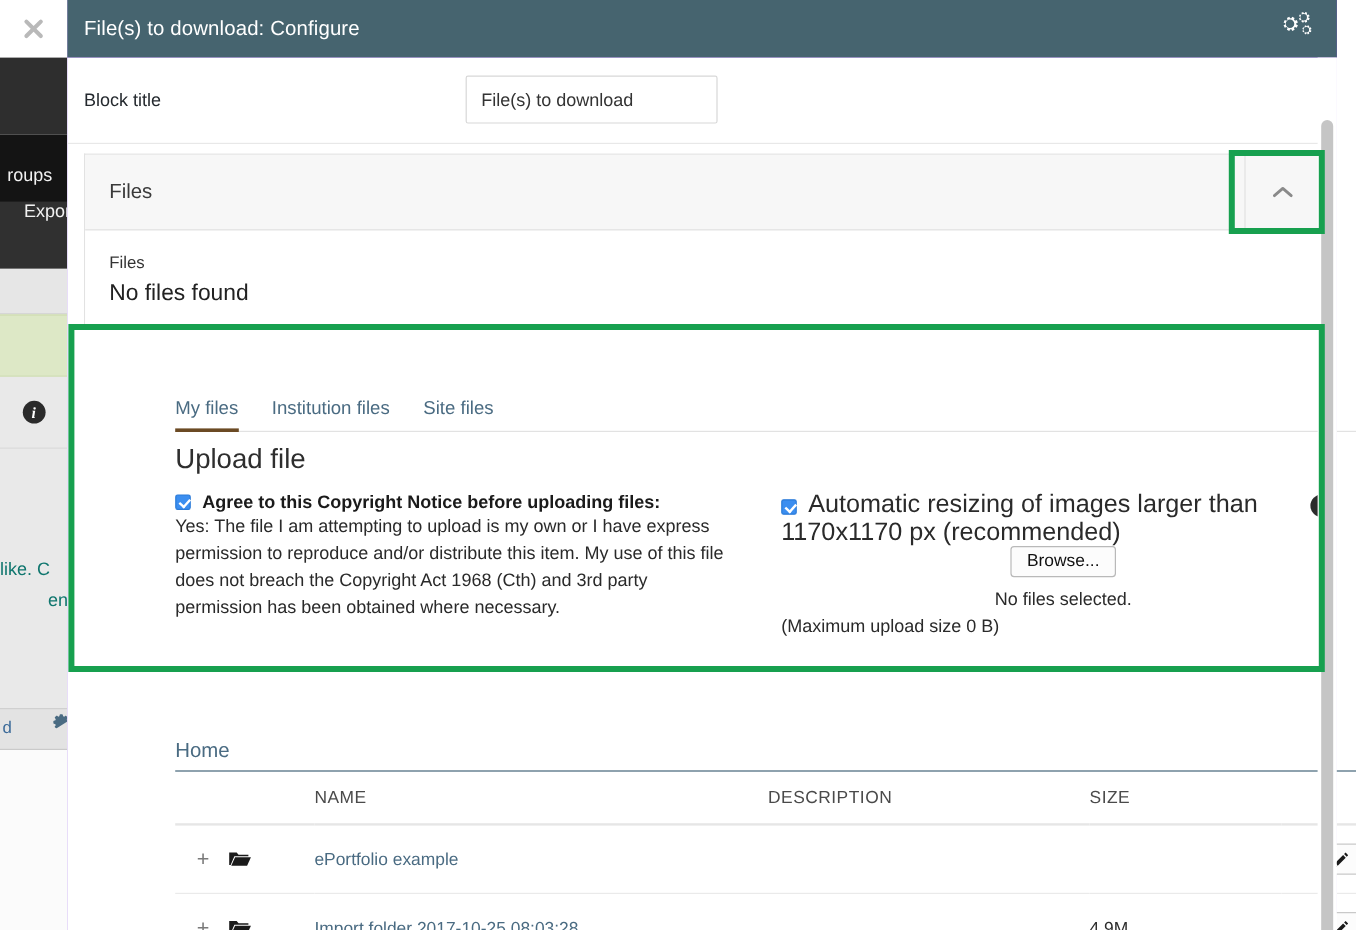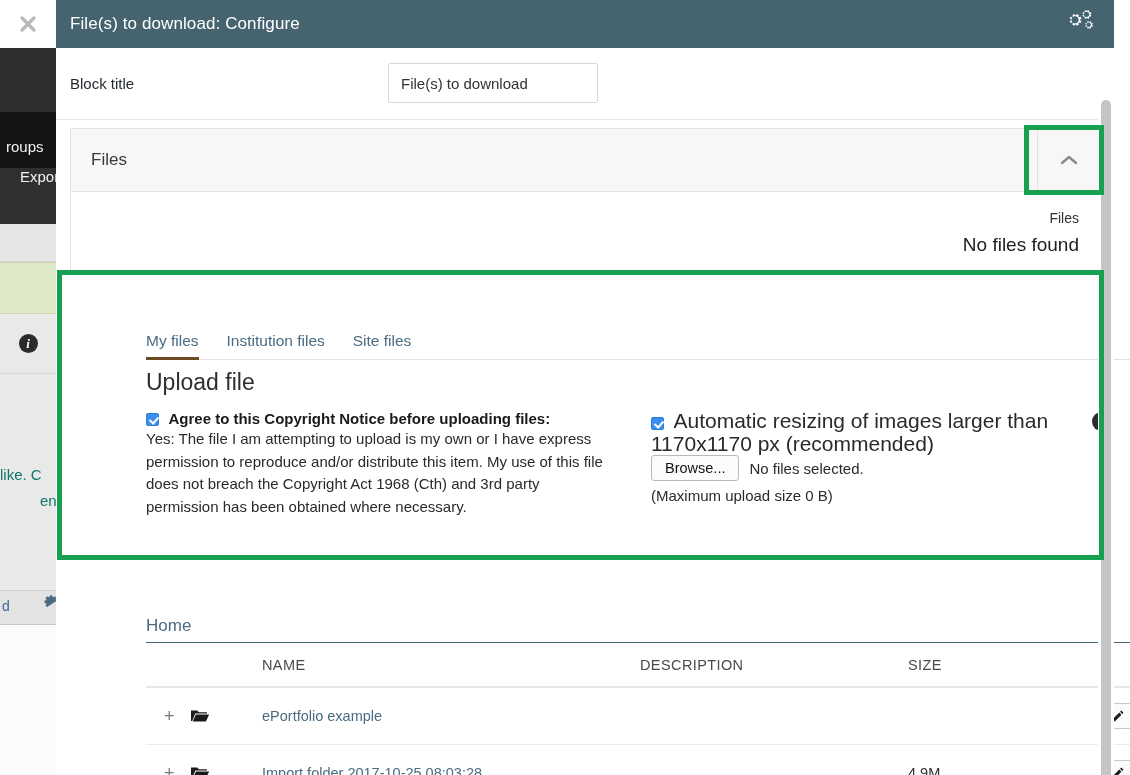--- a/index.html
+++ b/index.html
@@ -113,21 +113,21 @@
   #block-title-input {
     position: absolute; left: 332px; top: 15px; width: 210px; height: 40px;
     border: 1px solid #d8d8d8; background: #fff; font-size: 15px;
     color: #333; padding: 15px 12px; font-family: "Liberation Sans", sans-serif;
     border-radius: 2px;
   }
 
   
   .panel {
     position: absolute; left: 14px; top: 80px; width: 1030px;
-    border: 1px solid #e2e2e2; border-bottom: none; background: #fff; text-align: right;
+    border: 1px solid #e2e2e2; border-bottom: none; background: #fff;
   }
   .panel-head {
     height: 63px; background: #f7f7f7; border-bottom: 1px solid #e2e2e2;
     display: flex; align-items: center; padding-left: 20px;
     position: relative;
   }
   .panel-head-title { font-size: 17px; color: #3a3a3a; }
   #collapse-btn {
     position: absolute; right: 0; top: 0; width: 62px; height: 62px;
     background: #f7f7f7; border-left: 1px solid #e2e2e2;
@@ -201,21 +201,21 @@
     font-size: 21px; color: #2a2a2a; line-height: 22.5px; max-width: 430px;
     display: block;
   }
   #resize-info {
     position: absolute; right: 10px; top: 2px;
   }
 
   .file-heading {
     font-size: 18px; color: #2b2b2b; margin-top: 20px; margin-bottom: 7px;
   }
-  .file-pick-row { display: flex; align-items: center; gap: 10px; }
+  .file-pick-row { display: flex; align-items: center; gap: 10px; flex-direction: column; }
   #browse-btn {
     font-size: 14.5px; font-family: "Liberation Sans", sans-serif;
     padding: 4px 13px; background: #fcfcfc;
     border: 1px solid #b9b9b9; border-radius: 3px; color: #111; cursor: pointer;
   }
   .no-file-text { font-size: 15px; color: #2a2a2a; }
   .max-upload { font-size: 15px; color: #2a2a2a; margin-top: 6px; }
 
   
   .home-crumb {

